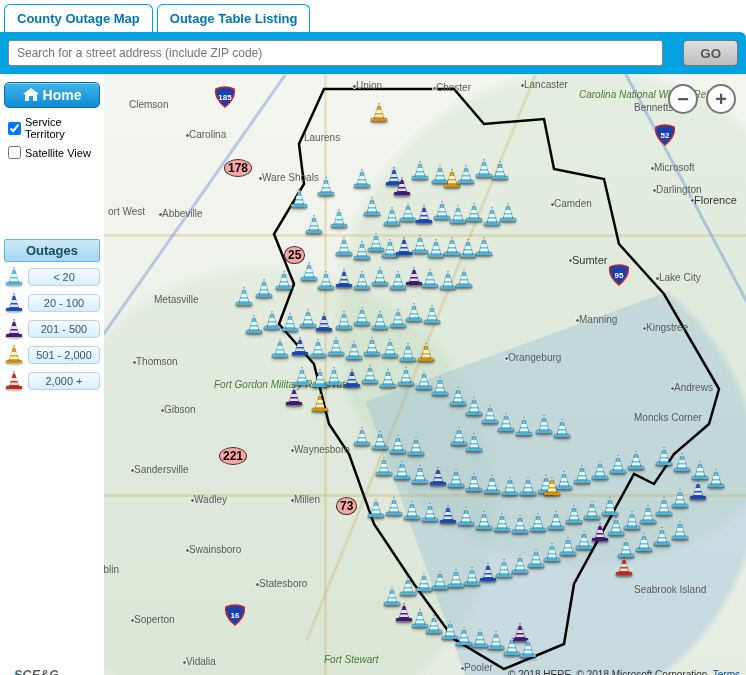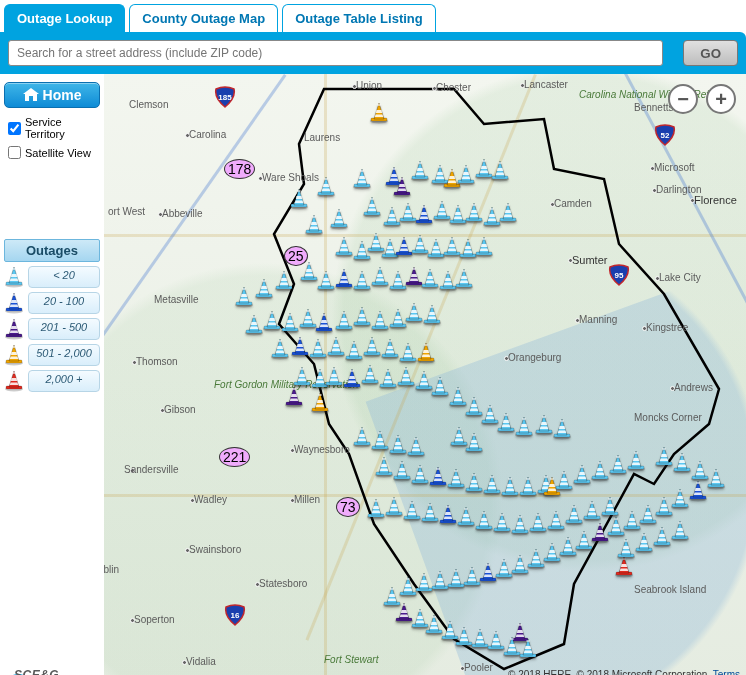--- a/index.html
+++ b/index.html
@@ -16,21 +16,21 @@
 
   .workarea { position: relative; height: 610px; }
 
   .sidepanel { position: absolute; left: 0; top: 0; width: 104px; height: 100%; background: #fff; z-index: 3; padding: 4px 2px; }
   .homebtn { width: 96px; margin: 4px auto 8px; background: linear-gradient(#3fb6e8,#0e8bd6); color: #fff; border: 1px solid #0a6fb0; border-radius: 5px; padding: 4px 0; font-weight: bold; font-size: 14px; display: flex; align-items: center; justify-content: center; cursor: pointer; box-shadow: inset 0 1px 0 rgba(255,255,255,.4); }
   .homebtn svg { margin-right: 4px; }
   .cb { display: flex; align-items: center; margin: 6px 6px; font-size: 11px; }
   .cb input { margin-right: 4px; }
   .legend { margin-top: 80px; }
   .legendTitle { background: linear-gradient(#cde9f7,#a5d6f0); border: 1px solid #6cb6dd; font-weight: bold; font-size: 13px; padding: 3px 0; text-align:center; color:#1a4c66; border-radius:2px; margin:0 2px;}
-  .legendRow { display: flex; margin: 4px 2px; font-style: italic; }
+  .legendRow { display: flex; align-items: center; margin: 4px 2px; }
   .legendLabel { flex:1; border:1px solid #b7d5e6; border-radius:4px; padding:2px 0; font-size:11px; text-align:center; background: linear-gradient(#f4fbff,#d9eefb); color:#2c5a75;}
   .cone { width:20px; height:22px; margin-right:4px; flex:0 0 20px; }
 
   .mapwrap { position: absolute; left:104px; right:0; top:0; bottom:0; background:#e8efe4; overflow:hidden; }
   .mapwrap::before { content:""; position:absolute; inset:0;
     background:
       radial-gradient(circle at 75% 40%, rgba(120,180,120,.12) 0 40%, transparent 42%),
       radial-gradient(circle at 25% 70%, rgba(120,180,120,.10) 0 35%, transparent 37%),
       linear-gradient( to bottom, #f3f6ef, #e5ece1);
   }
@@ -42,41 +42,40 @@
   .r4 { left:430px; top:0; width:3px; height:100%; transform: rotate(22deg); transform-origin: top left;}
   .istate { position:absolute; width:3px; background:#4a7bd1; opacity:.35;}
   .is1 { left:180px; top:0; height:100%; transform: rotate(35deg); transform-origin: top left;}
   .is2 { left:520px; top:0; height:100%; transform: rotate(-28deg); transform-origin: top left;}
 
   .boundary { position:absolute; left:150px; top:10px; width:470px; height:590px; pointer-events:none; }
   .city { position:absolute; font-size:10px; color:#5b5b5b; white-space:nowrap; pointer-events:none; }
   .city.big { font-size:11px; color:#333; font-weight:500; }
   .cityDot { position:absolute; width:5px; height:5px; background:#666; border-radius:50%; border:1px solid #fff; }
 
-  .shield { position:absolute; font-size:14px; font-weight:normal; background:#f0abfc; border:1px solid #333; border-radius:50%; padding:1px 3px; }
+  .shield { position:absolute; font-size:12px; font-weight:bold; background:#fca5a5; border:1px solid #333; border-radius:50%; padding:1px 3px; }
   .ishield { position:absolute; font-size:9px; font-weight:bold; color:#fff; }
 
   .outcone { position:absolute; width:20px; height:22px; margin-left:-10px; margin-top:-18px; filter: drop-shadow(0 2px 1px rgba(0,0,0,.35)); pointer-events:none;}
 
   .zoombtns { position:absolute; right:10px; top:10px; display:flex; gap:8px; z-index:4;}
   .zb { width:30px; height:30px; border:2px solid #777; border-radius:50%; background:#fff; display:flex; align-items:center; justify-content:center; font-size:20px; font-weight:bold; color:#555; cursor:pointer; }
 
   .attrib { position:absolute; right:6px; bottom:4px; font-size:10px; color:#333; z-index:4;}
   .attrib a { color:#004a99; }
 
   .brand { position:absolute; left:4px; bottom:2px; z-index:4; font-style:italic; font-weight:bold; color:#5a5a5a; }
   .brand .sw { position:absolute; left:-2px; top:6px; width:28px; height:14px; border-top:2px solid #0ba5e3; border-radius: 50% 50% 0 0 / 100% 100% 0 0; transform: skewX(-20deg);}
   .brand span { position:relative; left:10px; letter-spacing:.5px;}
 </style>
 </head>
 <body>
 
 <div class="container">
   <div class="tabs">
-    <div class="tab active">Outage Lookup</div>
     <div class="tab">County Outage Map</div>
     <div class="tab">Outage Table Listing</div>
   </div>
 
   <div class="searchbar">
     <input class="searchinput" placeholder="Search for a street address (include ZIP code)" style="">
     <button class="gobtn">GO</button>
   </div>
 
   <div class="workarea">
@@ -221,21 +220,21 @@
           <div class="cityDot" style="left: 154px; top: 102px;"></div>
           <div class="city" style="left: 158px; top: 98px;">Ware Shoals</div>
           <div class="city" style="left: 50px; top: 220px;">Metasville</div>
           <div class="cityDot" style="left: 28px; top: 286px;"></div>
           <div class="city" style="left: 32px; top: 282px;">Thomson</div>
           <div class="cityDot" style="left: 56px; top: 334px;"></div>
           <div class="city" style="left: 60px; top: 330px;">Gibson</div>
           <div class="cityDot" style="left: 186px; top: 374px;"></div>
           <div class="city" style="left: 190px; top: 370px;">Waynesboro</div>
           <div class="cityDot" style="left: 26px; top: 394px;"></div>
-          <div class="city" style="left: 20px; top: 390px;">Sandersville</div>
+          <div class="city" style="left: 30px; top: 390px;">Sandersville</div>
           <div class="cityDot" style="left: 86px; top: 424px;"></div>
           <div class="city" style="left: 90px; top: 420px;">Wadley</div>
           <div class="cityDot" style="left: 186px; top: 424px;"></div>
           <div class="city" style="left: 190px; top: 420px;">Millen</div>
           <div class="cityDot" style="left: 81px; top: 474px;"></div>
           <div class="city" style="left: 85px; top: 470px;">Swainsboro</div>
           <div class="city" style="left: -6px; top: 490px;">ublin</div>
           <div class="cityDot" style="left: 151px; top: 508px;"></div>
           <div class="city" style="left: 155px; top: 504px;">Statesboro</div>
           <div class="cityDot" style="left: 26px; top: 544px;"></div>

